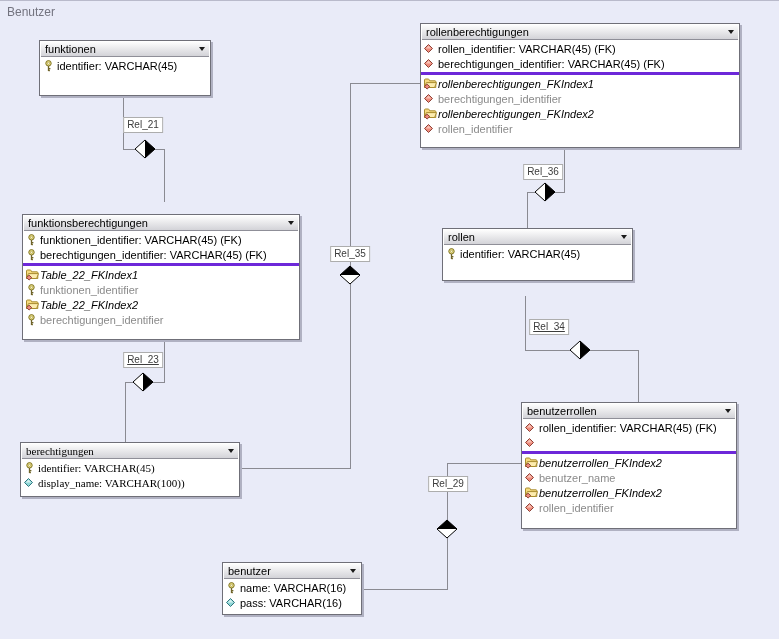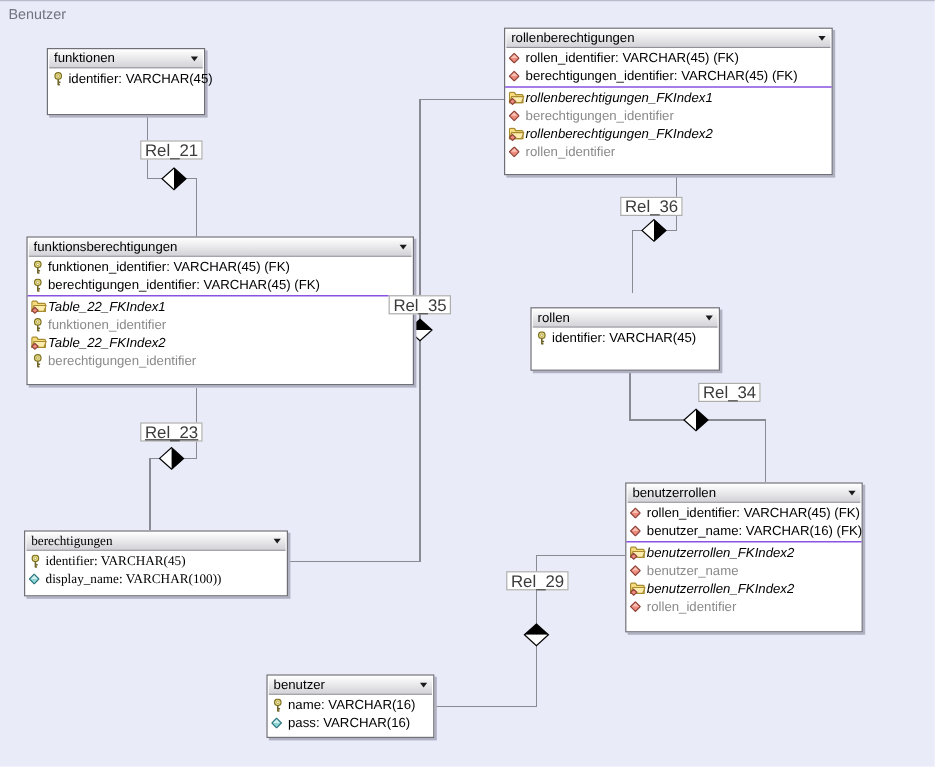--- a/index.html
+++ b/index.html
@@ -23,29 +23,29 @@
     height:12px;padding:1px 4px 1px 4px;
     background:linear-gradient(#fdfdfd,#d3d3d8);
     border-bottom:1px solid #8f8f98;margin:1px 1px 0 1px;
   }
   .ttitle{font-size:11px;color:#000;white-space:nowrap;overflow:hidden;}
   .tarrow{width:0;height:0;border-left:3.5px solid transparent;border-right:3.5px solid transparent;border-top:4px solid #1a1a1a;margin-left:4px;flex:0 0 auto;}
   .tbody{padding-top:1px;padding-bottom:var(--padb,10px);}
   .trow{display:flex;align-items:center;height:15px;padding-left:3px;white-space:nowrap;}
   .ticon{width:14px;flex:0 0 14px;display:flex;align-items:center;}
   .ttext{color:#000;}
-  .tindexes{border-top:1px solid #6d28d9;margin-top:1px;padding-top:1px;}
+  .tindexes{border-top:3px solid #6d28d9;margin-top:1px;padding-top:1px;}
   .index-name .ttext{font-style:italic;}
   .index-col{}
   .index-col .ttext{color:#8a8a8a;}
   
   .rel-label{
     position:absolute;transform:translate(-50%,-50%);
     background:#fff;border:1px solid #adadad;padding:0 3px;
-    font-size:14px;line-height:14px;color:#3c3c3c;white-space:nowrap;
+    font-size:10px;line-height:14px;color:#3c3c3c;white-space:nowrap;
   }
 </style>
 </head>
 <body>
 
 <div id="canvas">
 
   <div id="diagram-title">Benutzer</div>
 
   <svg class="lines" width="779" height="639" viewBox="0 0 779 639">
@@ -84,39 +84,39 @@
       <polygon points="340,274 360,274 350,283" fill="#ffffff"></polygon>
       <polygon points="350,265 360,274 350,283 340,274" fill="none" stroke="#000"></polygon>
     </g>
     <g>
       <polygon points="447,519 457,528 437,528" fill="#000000"></polygon>
       <polygon points="437,528 457,528 447,537" fill="#ffffff"></polygon>
       <polygon points="447,519 457,528 447,537 437,528" fill="none" stroke="#000"></polygon>
     </g>
   </svg>
 
-  <div class="table" style="left:39px;top:39px;width:132px;--padb:22px;">
+  <div class="table" style="left:39px;top:39px;width:172px;--padb:22px;">
       <div class="thead">
         <span class="ttitle">funktionen</span>
         <span class="tarrow"></span>
       </div>
       <div class="tbody">
         <div class="trow">
           <span class="ticon">
             <svg width="11" height="12" viewBox="0 0 11 12">
               <circle cx="5.5" cy="3.3" r="2.7" fill="#ede28a" stroke="#7c701f"></circle>
               <circle cx="5.5" cy="3.3" r="1.1" fill="#f8f6e0" stroke="#a39334" stroke-width="0.6"></circle>
               <path d="M5.5 6 L5.5 11 M5.5 8.6 L7.4 8.6 M5.5 10.5 L6.9 10.5" stroke="#6f6429" stroke-width="1.3" fill="none"></path>
             </svg>
           </span>
           <span class="ttext">identifier: VARCHAR(45)</span>
         </div>
       </div>
     </div>
-  <div class="table" style="left:420px;top:22px;width:274px;--padb:11px;">
+  <div class="table" style="left:420px;top:22px;width:320px;--padb:11px;">
       <div class="thead">
         <span class="ttitle">rollenberechtigungen</span>
         <span class="tarrow"></span>
       </div>
       <div class="tbody">
         <div class="trow">
           <span class="ticon">
             <svg width="9" height="9" viewBox="0 0 9 9">
               <polygon points="4.5,0.5 8.5,4.5 4.5,8.5 0.5,4.5" fill="#ee8b7c" stroke="#8e4238"></polygon>
               <polygon points="4.5,1.6 7.3,4.4 1.7,4.4" fill="#f8c2b6"></polygon>
@@ -168,21 +168,21 @@
               <svg width="9" height="9" viewBox="0 0 9 9">
                 <polygon points="4.5,0.5 8.5,4.5 4.5,8.5 0.5,4.5" fill="#ee8b7c" stroke="#8e4238"></polygon>
                 <polygon points="4.5,1.6 7.3,4.4 1.7,4.4" fill="#f8c2b6"></polygon>
               </svg>
             </span>
             <span class="ttext">rollen_identifier</span>
           </div>
         </div>
       </div>
     </div>
-  <div class="table" style="left:22px;top:196px;width:323px;--padb:12px;">
+  <div class="table" style="left:22px;top:213px;width:278px;--padb:12px;">
       <div class="thead">
         <span class="ttitle">funktionsberechtigungen</span>
         <span class="tarrow"></span>
       </div>
       <div class="tbody">
         <div class="trow">
           <span class="ticon">
             <svg width="11" height="12" viewBox="0 0 11 12">
               <circle cx="5.5" cy="3.3" r="2.7" fill="#ede28a" stroke="#7c701f"></circle>
               <circle cx="5.5" cy="3.3" r="1.1" fill="#f8f6e0" stroke="#a39334" stroke-width="0.6"></circle>
@@ -238,21 +238,21 @@
                 <circle cx="5.5" cy="3.3" r="2.7" fill="#ede28a" stroke="#7c701f"></circle>
                 <circle cx="5.5" cy="3.3" r="1.1" fill="#f8f6e0" stroke="#a39334" stroke-width="0.6"></circle>
                 <path d="M5.5 6 L5.5 11 M5.5 8.6 L7.4 8.6 M5.5 10.5 L6.9 10.5" stroke="#6f6429" stroke-width="1.3" fill="none"></path>
               </svg>
             </span>
             <span class="ttext">berechtigungen_identifier</span>
           </div>
         </div>
       </div>
     </div>
-  <div class="table" style="left:442px;top:255px;width:158px;--padb:19px;">
+  <div class="table" style="left:442px;top:227px;width:191px;--padb:19px;">
       <div class="thead">
         <span class="ttitle">rollen</span>
         <span class="tarrow"></span>
       </div>
       <div class="tbody">
         <div class="trow">
           <span class="ticon">
             <svg width="11" height="12" viewBox="0 0 11 12">
               <circle cx="5.5" cy="3.3" r="2.7" fill="#ede28a" stroke="#7c701f"></circle>
               <circle cx="5.5" cy="3.3" r="1.1" fill="#f8f6e0" stroke="#a39334" stroke-width="0.6"></circle>
@@ -283,21 +283,21 @@
           <span class="ticon">
             <svg width="9" height="9" viewBox="0 0 9 9">
               <polygon points="4.5,0.5 8.5,4.5 4.5,8.5 0.5,4.5" fill="#8ed6d6" stroke="#30767f"></polygon>
               <polygon points="4.5,1.6 7.3,4.4 1.7,4.4" fill="#d4f0ef"></polygon>
             </svg>
           </span>
           <span class="ttext">display_name: VARCHAR(100))</span>
         </div>
       </div>
     </div>
-  <div class="table" style="left:521px;top:401px;width:198px;--padb:13px;">
+  <div class="table" style="left:521px;top:401px;width:216px;--padb:13px;">
       <div class="thead">
         <span class="ttitle">benutzerrollen</span>
         <span class="tarrow"></span>
       </div>
       <div class="tbody">
         <div class="trow">
           <span class="ticon">
             <svg width="9" height="9" viewBox="0 0 9 9">
               <polygon points="4.5,0.5 8.5,4.5 4.5,8.5 0.5,4.5" fill="#ee8b7c" stroke="#8e4238"></polygon>
               <polygon points="4.5,1.6 7.3,4.4 1.7,4.4" fill="#f8c2b6"></polygon>
@@ -305,21 +305,20 @@
           </span>
           <span class="ttext">rollen_identifier: VARCHAR(45) (FK)</span>
         </div>
         <div class="trow">
           <span class="ticon">
             <svg width="9" height="9" viewBox="0 0 9 9">
               <polygon points="4.5,0.5 8.5,4.5 4.5,8.5 0.5,4.5" fill="#ee8b7c" stroke="#8e4238"></polygon>
               <polygon points="4.5,1.6 7.3,4.4 1.7,4.4" fill="#f8c2b6"></polygon>
             </svg>
           </span>
-          <span class="ttext">benutzer_name: VARCHAR(16) (FK)</span>
         </div>
         <div class="tindexes">
           <div class="trow index-name">
             <span class="ticon">
               <svg width="13" height="12" viewBox="0 0 13 12">
                 <path d="M0.5 9.5 L0.5 2 Q0.5 1 1.5 1 L4.2 1 Q4.8 1 5.1 1.6 L5.7 2.8 L11 2.8 Q11.8 2.8 11.8 3.6 L11.8 9.5 Z" fill="#f6db7f" stroke="#a88c2f"></path>
                 <path d="M0.5 9.5 L2.4 4.6 L12.5 4.6 L10.6 9.5 Z" fill="#fcecae" stroke="#a88c2f"></path>
                 <polygon points="3.1,6.2 5.7,8.6 3.1,11 0.5,8.6" fill="#ee8b7c" stroke="#8e4238"></polygon>
               </svg>
             </span>
@@ -381,16 +380,16 @@
           </span>
           <span class="ttext">pass: VARCHAR(16)</span>
         </div>
       </div>
     </div>
 
   <div class="rel-label" style="left:143px;top:124px;">Rel_21</div>
   <div class="rel-label" style="left:143px;top:359px;text-decoration:underline;">Rel_23</div>
   <div class="rel-label" style="left:350px;top:253px;">Rel_35</div>
   <div class="rel-label" style="left:543px;top:171px;">Rel_36</div>
-  <div class="rel-label" style="left:608px;top:326px;">Rel_34</div>
+  <div class="rel-label" style="left:549px;top:326px;text-decoration:underline;">Rel_34</div>
   <div class="rel-label" style="left:448px;top:483px;">Rel_29</div>
 
 </div>
 
 </body></html>

